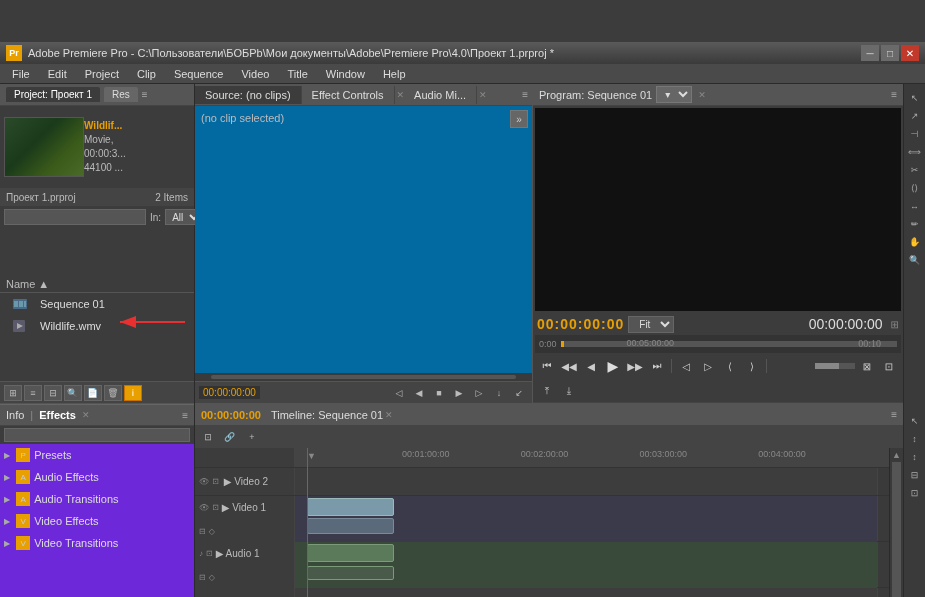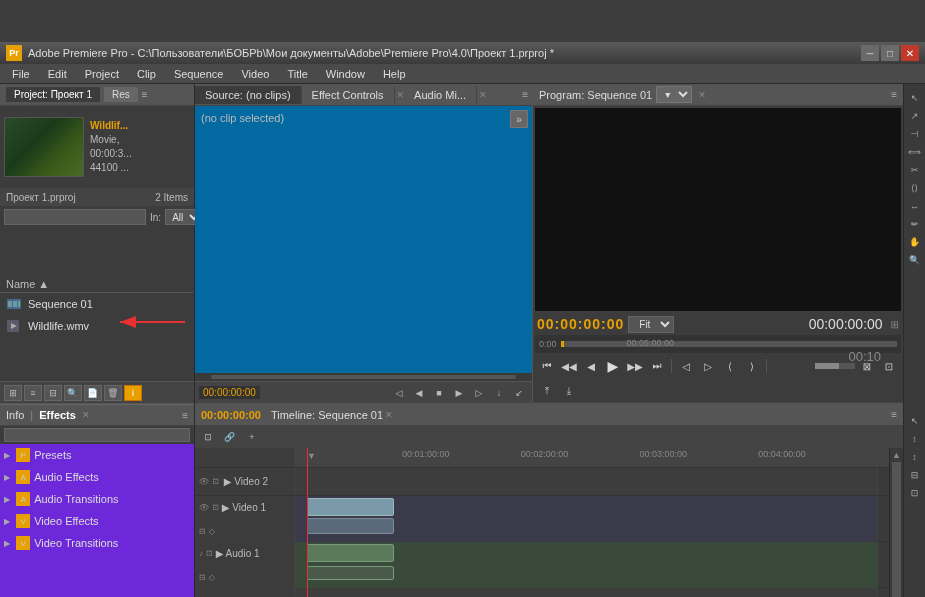--- a/index.html
+++ b/index.html
@@ -26,41 +26,41 @@
     .left-panel { width: 195px; display: flex; flex-direction: column; background: #3c3c3c; border-right: 1px solid #2a2a2a; }
 
     
     .project-panel { height: 320px; background: #3c3c3c; border-bottom: 1px solid #555; display: flex; flex-direction: column; }
     .panel-header { height: 22px; background: #555; display: flex; align-items: center; padding: 0 6px; gap: 4px; font-size: 11px; color: #ddd; border-bottom: 1px solid #444; }
     .panel-tab { background: #666; padding: 2px 8px; font-size: 10px; color: #ddd; cursor: pointer; border-radius: 2px 2px 0 0; }
     .panel-tab.active { background: #3c3c3c; color: #fff; }
     .panel-menu { color: #aaa; cursor: pointer; font-size: 10px; }
 
     
-    .thumbnail-area { height: 82px; display: flex; padding: 4px; gap: 6px; align-items: center; background: #3c3c3c; }
+    .thumbnail-area { height: 82px; display: flex; padding: 4px; align-items: center; background: #3c3c3c; }
     .thumb-preview { width: 80px; height: 60px; background: #1a1a1a; border: 1px solid #555; position: relative; overflow: hidden; flex-shrink: 0; }
     .thumb-preview-img { width: 100%; height: 100%; background: linear-gradient(135deg, #2a4a2a 0%, #1a3a1a 40%, #3a5a1a 70%, #4a6a2a 100%); }
     .thumb-info { font-size: 10px; color: #bbb; line-height: 1.4; }
     .thumb-info .thumb-name { color: #e8a000; font-weight: bold; }
 
     
     .project-info { height: 18px; display: flex; align-items: center; padding: 0 6px; background: #444; font-size: 10px; color: #bbb; gap: 4px; }
     .items-count { margin-left: auto; color: #bbb; }
 
     
     .search-bar { height: 22px; display: flex; align-items: center; padding: 2px 4px; gap: 4px; background: #3c3c3c; }
     .search-input { flex: 1; height: 16px; background: #555; border: 1px solid #666; color: #ddd; padding: 0 4px; font-size: 10px; }
     .search-label { font-size: 10px; color: #bbb; }
     .search-dropdown { height: 16px; background: #555; border: 1px solid #666; color: #ddd; font-size: 10px; padding: 0 2px; }
 
     
     .file-list-header { height: 18px; display: flex; align-items: center; padding: 0 6px; background: #3c3c3c; border-bottom: 1px solid #555; margin-top: 47px; }
     .file-list-header-name { font-size: 11px; color: #bbb; display: flex; align-items: center; gap: 3px; }
     .file-list { flex: 1; overflow-y: auto; background: #3c3c3c; }
-    .file-item { height: 22px; display: flex; align-items: center; padding: 0 6px; gap: 6px; cursor: pointer; }
+    .file-item { height: 22px; display: flex; align-items: center; padding: 0 12px; gap: 12px; cursor: pointer; }
     .file-icon { width: 16px; height: 14px; display: flex; align-items: center; justify-content: center; flex-shrink: 0; }
     .file-name { font-size: 11px; color: #ddd; }
 
     
     .panel-toolbar { height: 22px; background: #444; display: flex; align-items: center; padding: 0 4px; gap: 2px; border-top: 1px solid #555; }
     .toolbar-btn { width: 18px; height: 16px; display: flex; align-items: center; justify-content: center; font-size: 9px; color: #bbb; cursor: pointer; background: #555; border: 1px solid #666; }
     .toolbar-btn.active { background: #e8a000; border-color: #c87000; color: #fff; }
 
     
     .effects-panel { flex: 1; background: #6d28d9; display: flex; flex-direction: column; overflow: hidden; }
@@ -358,21 +358,21 @@
           </select>
           <span class="timecode-right">00:00:00:00</span>
           <span style="font-size:10px;color:#888;margin-left:4px;">⊞</span>
         </div>
         <div class="program-progress">
           <div style="font-size:9px;color:#888;margin-right:4px;">0:00</div>
           <div class="progress-bar-bg">
             <div class="progress-marker"></div>
           </div>
           <div style="font-size:9px;color:#888;position:absolute;left:25%;top:3px;">00:05:00:00</div>
-          <div style="font-size:13px;color:#888;position:absolute;right:20px;top:14px;">00:10</div>
+          <div style="font-size:10px;color:#888;position:absolute;right:20px;top:3px;font-family:Liberation Serif, serif;">00:10</div>
         </div>
         <div class="program-controls">
           <div class="ctrl-btn">⏮</div>
           <div class="ctrl-btn">◀◀</div>
           <div class="ctrl-btn">◀</div>
           <div class="ctrl-btn" style="font-size:14px;color:#ddd;">▶</div>
           <div class="ctrl-btn">▶▶</div>
           <div class="ctrl-btn">⏭</div>
           <div class="ctrl-sep"></div>
           <div class="ctrl-btn">◁</div>

